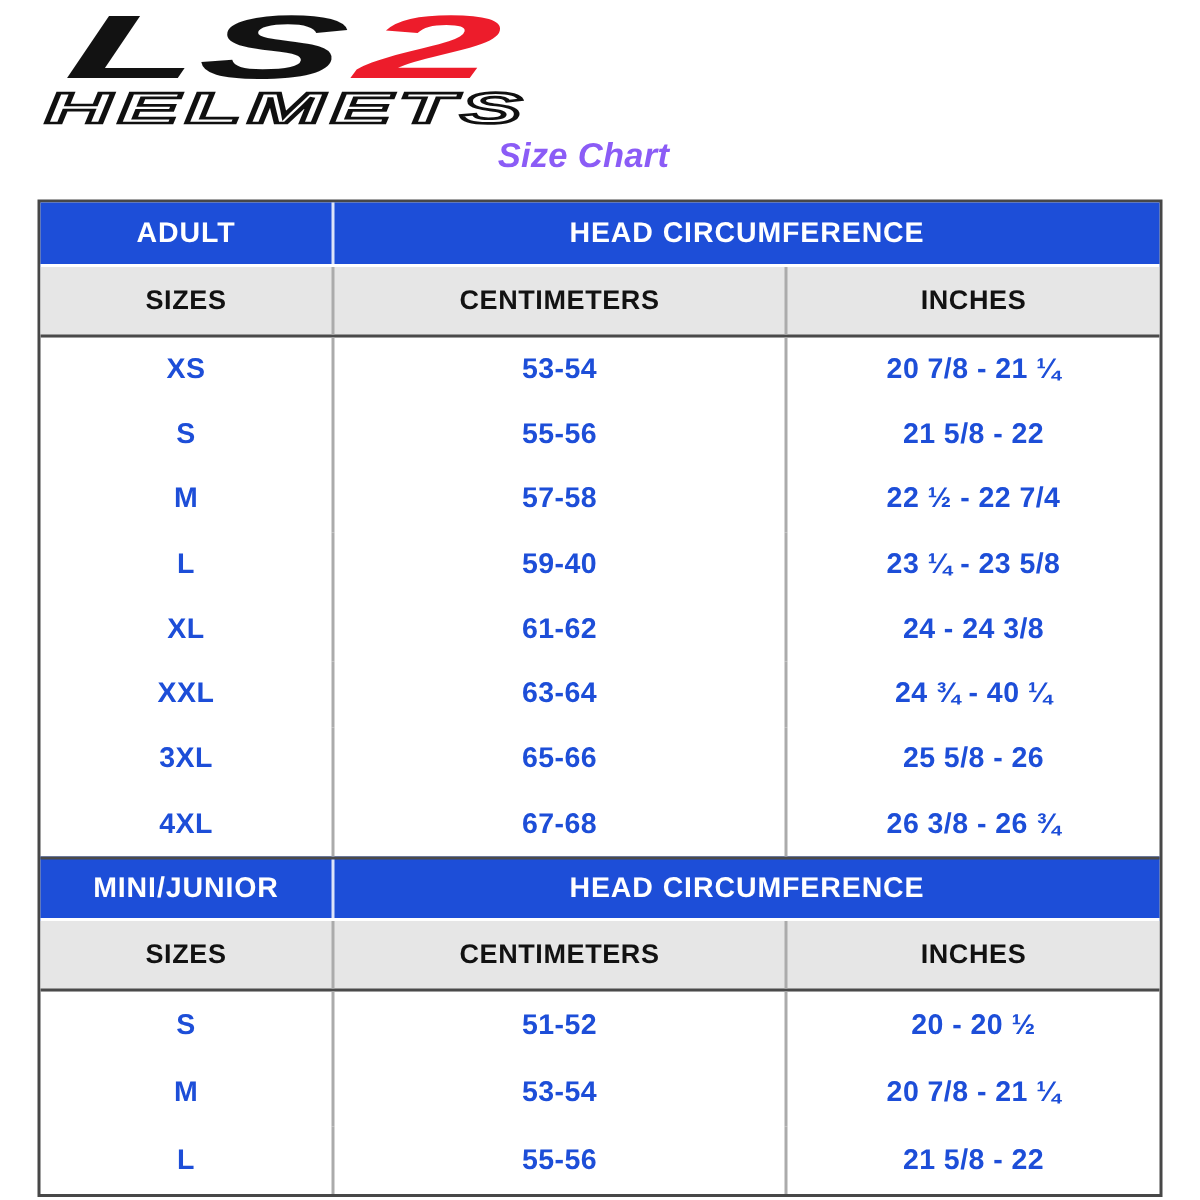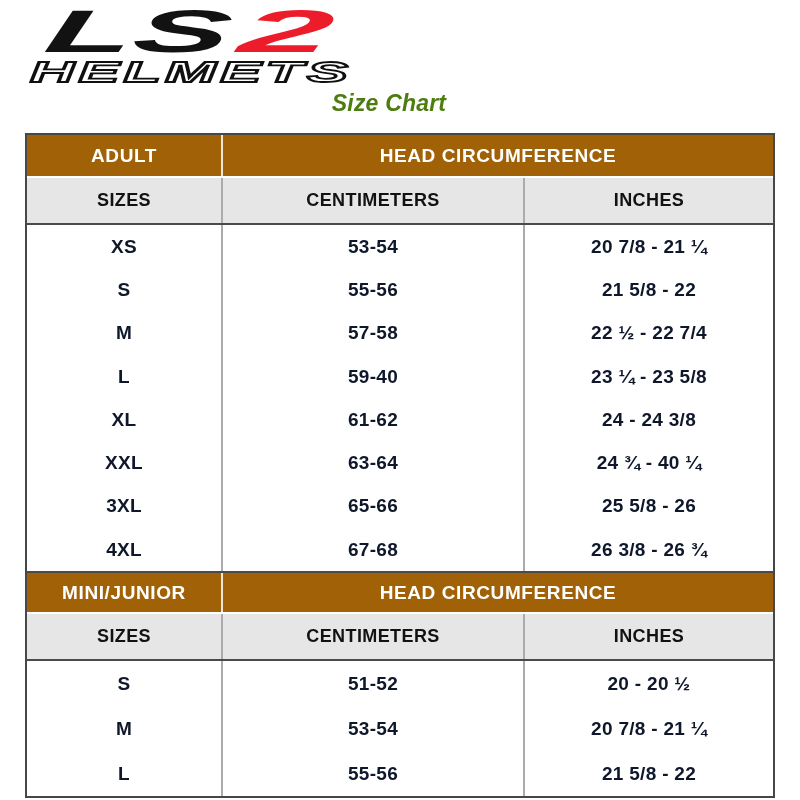--- a/index.html
+++ b/index.html
@@ -7,41 +7,41 @@
   body { font-family: "Liberation Sans", sans-serif; position: relative; overflow: hidden; }
 
   
   .logo { position: absolute; left: 24px; top: 6px; width: 340px; height: 86px; }
 
   
   .title {
     position: absolute; top: 90px; left: 0; width: 778px;
     text-align: center;
     font-size: 23px; font-weight: bold; font-style: italic;
-    color: #4d7c0f; letter-spacing: 0.2px;
+    color: #8b5cf6; letter-spacing: 0.2px;
   }
 
   
   .size-table {
     position: absolute; left: 25px; top: 133px; width: 750px;
     border: 2px solid #474747; background: #ffffff;
   }
   .trow { display: grid; grid-template-columns: 194px 302px 250px; width: 100%; }
   .cell { display: flex; align-items: center; justify-content: center; white-space: nowrap; }
 
-  .red-row { background: #a16207; height: 43px; border-bottom: 2px solid #ffffff; }
+  .red-row { background: #1d4ed8; height: 43px; border-bottom: 2px solid #ffffff; }
   .red-row .cell {
     color: #ffffff; font-weight: bold; font-size: 19px; letter-spacing: 0.6px;
   }
   .red-row .c23 { grid-column: 2 / 4; border-left: 2px solid rgba(255,255,255,0.85); }
 
   .gray-row { background: #e6e6e6; height: 47px; border-bottom: 2px solid #4a4a4a; }
   .gray-row .cell { color: #121212; font-weight: bold; font-size: 18px; letter-spacing: 0.4px; }
 
-  .body-row .cell { color: #0f172a; font-weight: bold; font-size: 19px; letter-spacing: 0.3px; }
+  .body-row .cell { color: #1d4ed8; font-weight: bold; font-size: 19px; letter-spacing: 0.3px; }
   .adult-section .body-row { height: 43.3px; }
   .junior-section .body-row { height: 45px; }
 
   .gray-row .c2, .gray-row .c3,
   .body-row .c2, .body-row .c3 { border-left: 2px solid #ababab; }
 
   .junior-section .red-row { border-top: 2px solid #4a4a4a; }
 </style>
 </head>
 <body>

